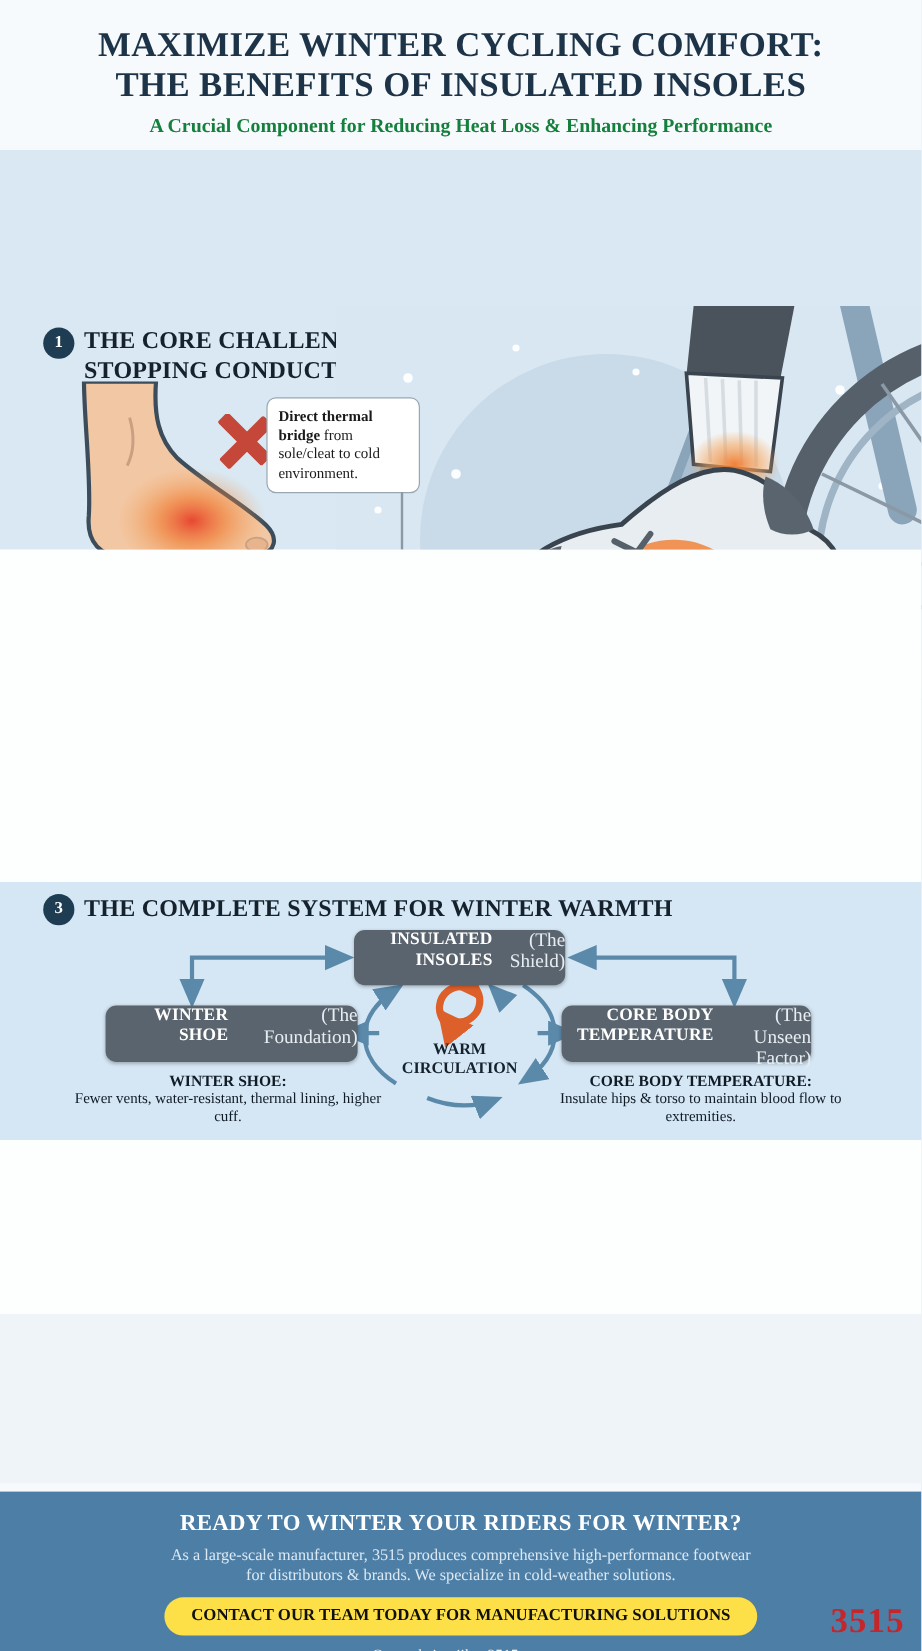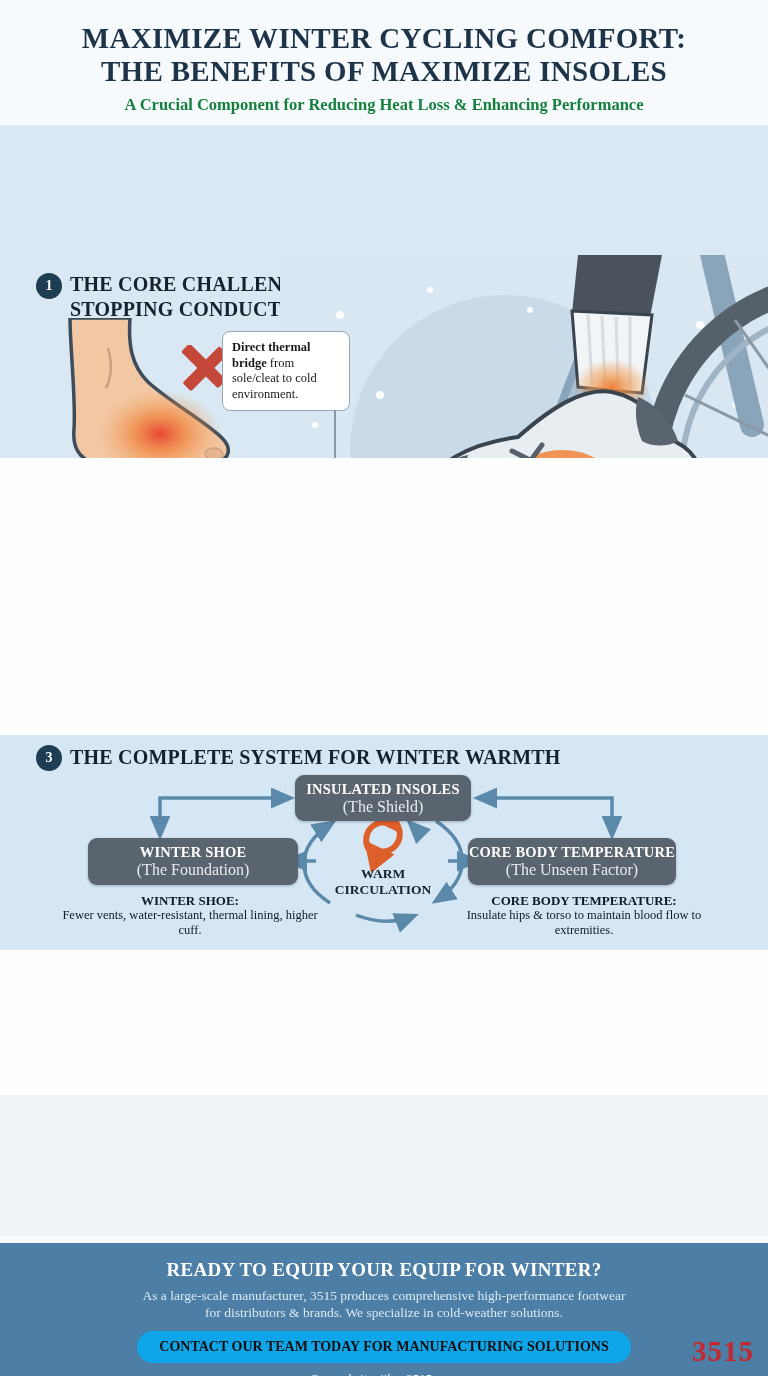--- a/index.html
+++ b/index.html
@@ -37,46 +37,46 @@
   .bubble{position:absolute;left:55px;top:552px;width:198px;background:#d8e9f5;border-radius:14px;
           padding:13px 14px;font-size:13.5px;line-height:17px;color:#13202c;}
   .bubble-tail{position:absolute;left:251px;top:600px;width:0;height:0;border-top:10px solid transparent;
                border-bottom:10px solid transparent;border-left:14px solid #d8e9f5;}
   .s2-item{position:absolute;left:578px;width:190px;font-size:12.5px;line-height:15.5px;color:#141e28;}
   .s2-item .t{font-weight:bold;font-size:13px;}
   .s2-icon{position:absolute;left:512px;width:56px;height:56px;border-radius:50%;background:#e7f1f8;
            border:1.5px solid #bcd6e7;display:flex;align-items:center;justify-content:center;}
 
   
-  .flowbox{position:absolute;background:#5a646e;border-radius:9px;color:#fff;text-align:center;
-           display:flex;flex-direction:column;justify-content:center;box-shadow:0 1px 3px rgba(0,0,0,.25);}
+  .flowbox{position:absolute;background:#5a646e;border-radius:9px;color:#fff;text-align:right;
+           display:flex;flex-direction:row;justify-content:center;box-shadow:0 1px 3px rgba(0,0,0,.25);}
   .flowbox .bt{font-weight:bold;font-size:14.5px;letter-spacing:.2px;}
   .flowbox .bs{font-size:16px;color:#e8edf2;}
   .flow-note{position:absolute;text-align:center;font-size:12.5px;line-height:15px;color:#101b26;}
   .flow-note .nt{font-weight:bold;font-size:13px;}
   .warm-label{position:absolute;left:313px;top:131px;width:140px;text-align:center;font-weight:bold;
               font-size:13.5px;line-height:16px;color:#15222d;}
 
   
   .f-head{font-weight:bold;font-size:19px;color:#ffffff;letter-spacing:.3px;margin-top:16px;}
   .f-body{font-size:13.5px;line-height:17px;color:#dce9f3;margin-top:6px;}
-  .f-pill{display:inline-block;margin-top:10px;background:#0ea5e9;border-radius:18px;padding:8px 22px;
+  .f-pill{display:inline-block;margin-top:10px;background:#fde047;border-radius:18px;padding:8px 22px;
           font-weight:bold;font-size:14px;color:#101010;cursor:pointer;}
   .f-site{font-size:13px;color:#e8f1f8;margin-top:8px;}
   .f-logo{position:absolute;right:14px;bottom:8px;font-weight:bold;font-size:29px;color:#c5262c;letter-spacing:1px;}
 </style>
 </head>
 <body>
 
 <div id="page">
 
   <div class="section" id="header">
     <div class="main-title">
       <div>MAXIMIZE WINTER CYCLING COMFORT:</div>
-      <div>THE BENEFITS OF MAXIMIZE INSOLES</div>
+      <div>THE BENEFITS OF INSULATED INSOLES</div>
     </div>
     <div class="subtitle">A Crucial Component for Reducing Heat Loss &amp; Enhancing Performance</div>
   </div>
 
   <div class="section" id="sec1">
     <div class="badge" style="left:36px;top:148px;">1</div>
     <div class="sec-heading" style="left:70px;top:147px;">
       <div>THE CORE CHALLENGE:</div>
       <div>STOPPING CONDUCTIVE HEAT LOSS</div>
     </div>
@@ -414,21 +414,21 @@
   </div>
 
   <div class="section" id="sec5">
     
     
 
     
   </div>
 
   <div class="section" id="footer">
-    <div class="f-head">READY TO EQUIP YOUR EQUIP FOR WINTER?</div>
+    <div class="f-head">READY TO WINTER YOUR RIDERS FOR WINTER?</div>
     <div class="f-body">
       <div>As a large-scale manufacturer, 3515 produces comprehensive high-performance footwear</div>
       <div>for distributors &amp; brands. We specialize in cold-weather solutions.</div>
     </div>
     <div class="f-pill">CONTACT OUR TEAM TODAY FOR MANUFACTURING SOLUTIONS</div>
     <div class="f-site">Our website: jihua3515.com</div>
     <div class="f-logo">3515</div>
   </div>
 
 </div>

